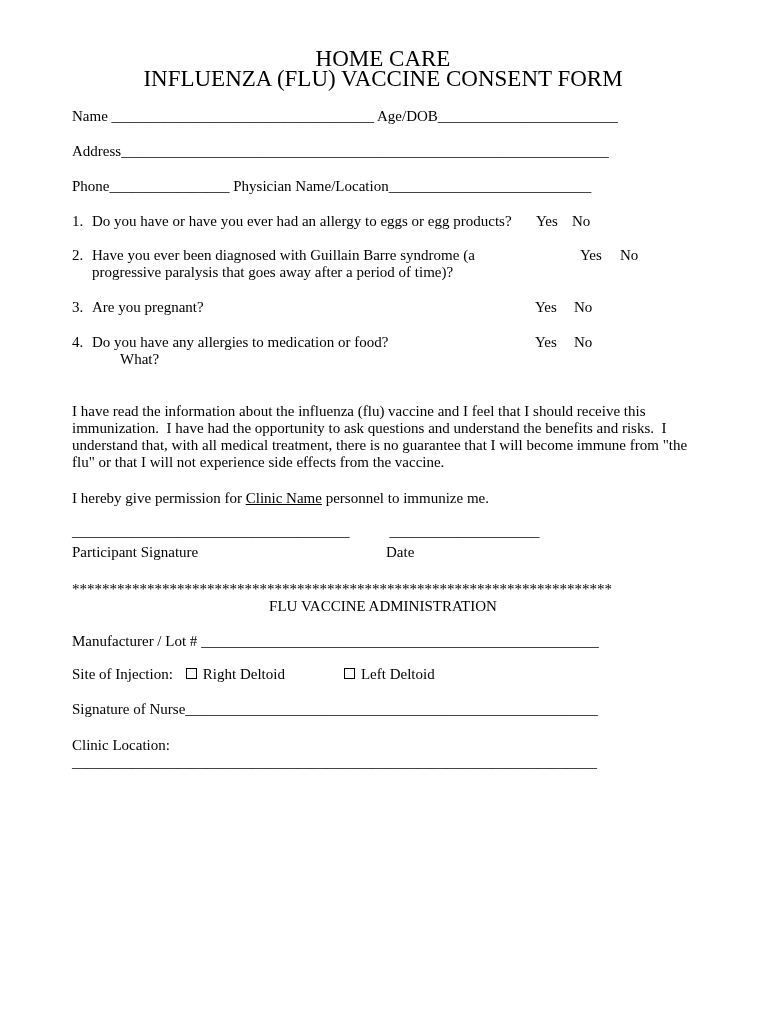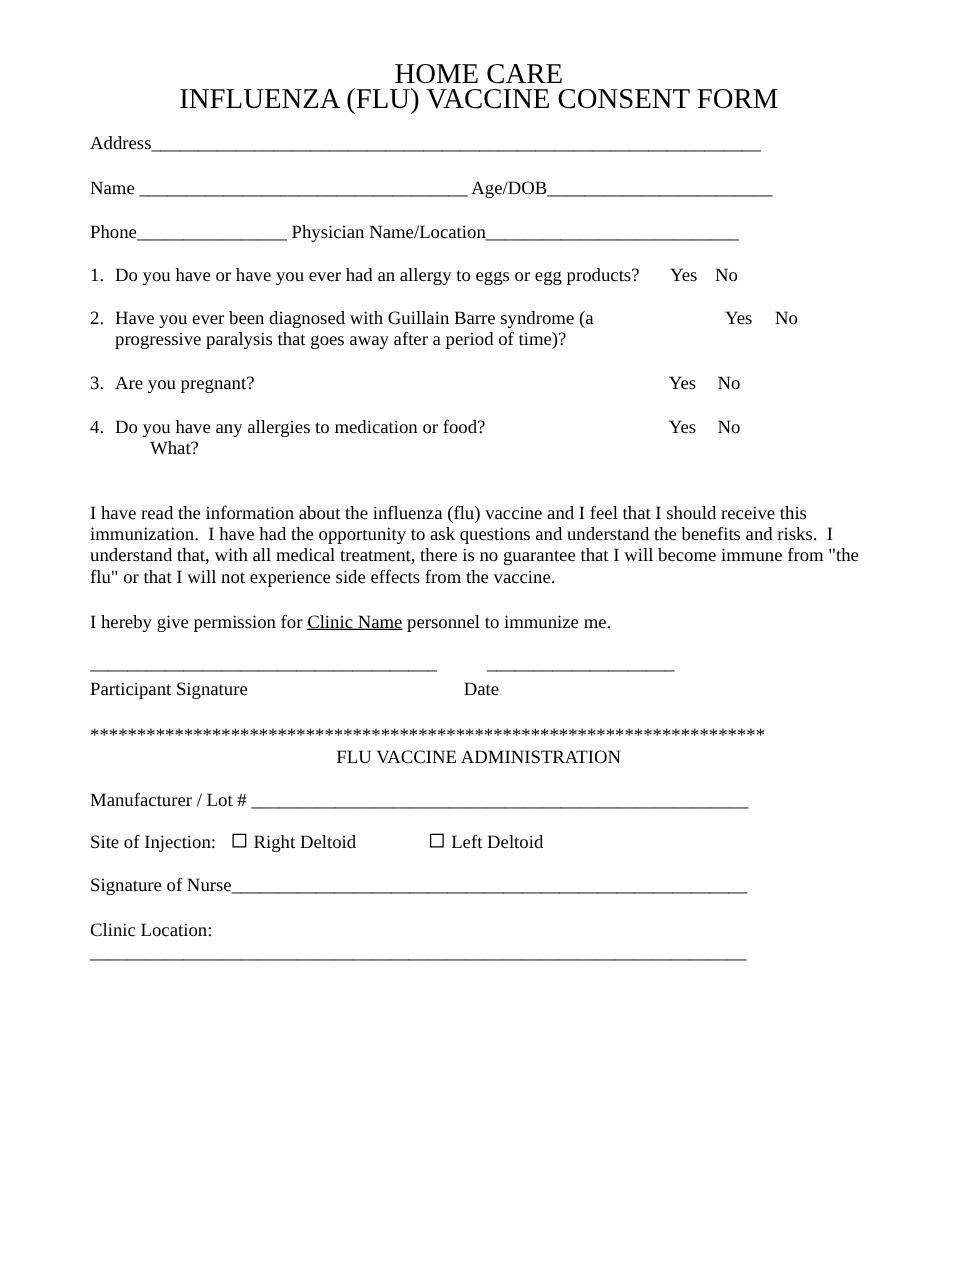--- a/index.html
+++ b/index.html
@@ -32,21 +32,21 @@
   #q1 .yes { left: 464px; } #q1 .no { left: 500px; }
   #q2 .yes { left: 508px; } #q2 .no { left: 548px; }
   #q3 .yes { left: 463px; } #q3 .no { left: 502px; }
   #q4 .yes { left: 463px; } #q4 .no { left: 502px; }
   .followup { padding-left: 48px; }
   .para { margin-top: 35px; width: 640px; }
   .permission { margin-top: 19px; }
   .sig-lines { margin-top: 16px; }
   .sig-date-line { margin-left: 40px; }
   .sig-labels { margin-top: 4px; }
-  .date-label { position: absolute; left: 299px; top: 0; }
+  .date-label { position: absolute; left: 314px; top: 0; }
   .stars { margin-top: 20px; letter-spacing: 0; }
   .admin-title { margin-top: 0; text-align: center; line-height: 17px; white-space: pre-wrap; }
   #row-manufacturer { margin-top: 18px; }
   #row-site { margin-top: 16px; }
   #row-nurse { margin-top: 18px; }
   #row-clinic { margin-top: 19px; }
   .cb {
     display: inline-block;
     width: 9px; height: 9px;
     border: 1.5px solid #000000;
@@ -58,23 +58,23 @@
   .agency { text-decoration: underline; }
 </style>
 </head>
 <body>
 
 <div class="page">
 
   <div class="title-line">HOME CARE</div>
   <div class="title-line">INFLUENZA (FLU) VACCINE CONSENT FORM</div>
 
+  <div class="row" id="row-name"><span>Name </span><span>___________________________________</span><span> Age/DOB</span><span>________________________</span></div>
+
   <div class="row" id="row-address"><span>Address</span><span>_________________________________________________________________</span></div>
-
-  <div class="row" id="row-name"><span>Name </span><span>___________________________________</span><span> Age/DOB</span><span>________________________</span></div>
 
   <div class="row" id="row-phone"><span>Phone</span><span>________________</span><span> Physician Name/Location</span><span>___________________________</span></div>
 
   <div class="row" id="q1"><span class="qnum">1.</span><span class="qtext">Do you have or have you ever had an allergy to eggs or egg products?</span><span class="yn yes">Yes</span><span class="yn no">No</span></div>
 
   <div class="row" id="q2"><span class="qnum">2.</span><span class="qtext">Have you ever been diagnosed with Guillain Barre syndrome (a
 progressive paralysis that goes away after a period of time)?</span><span class="yn yes">Yes</span><span class="yn no">No</span></div>
 
   <div class="row" id="q3"><span class="qnum">3.</span><span class="qtext">Are you pregnant?</span><span class="yn yes">Yes</span><span class="yn no">No</span></div>
 

